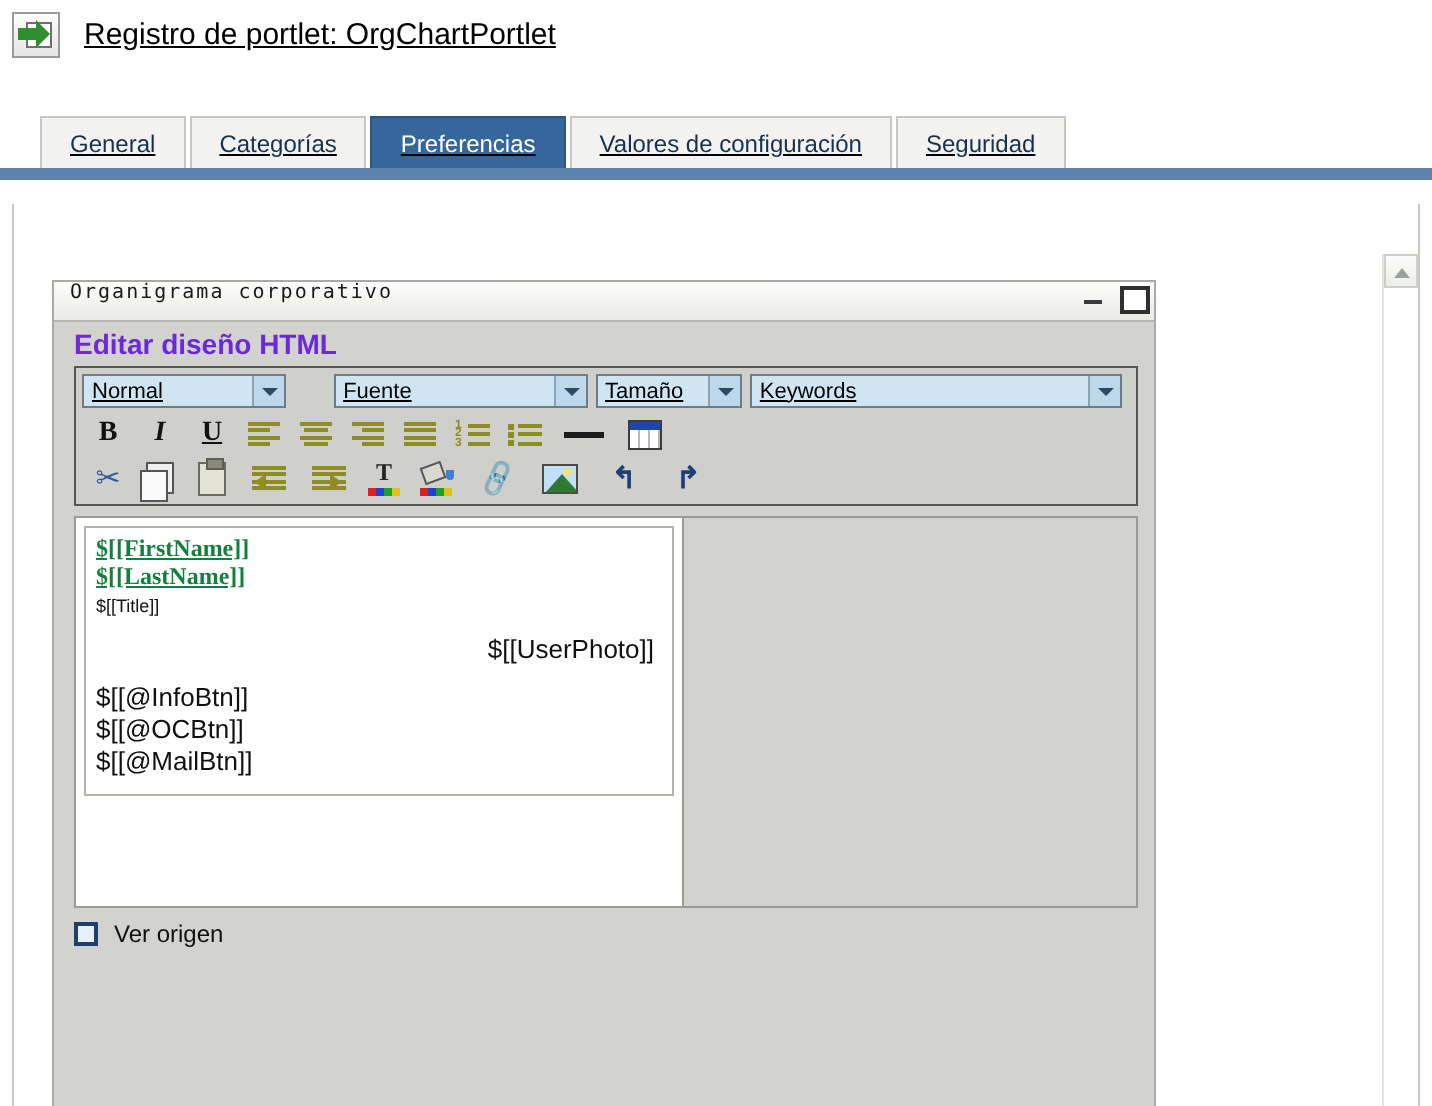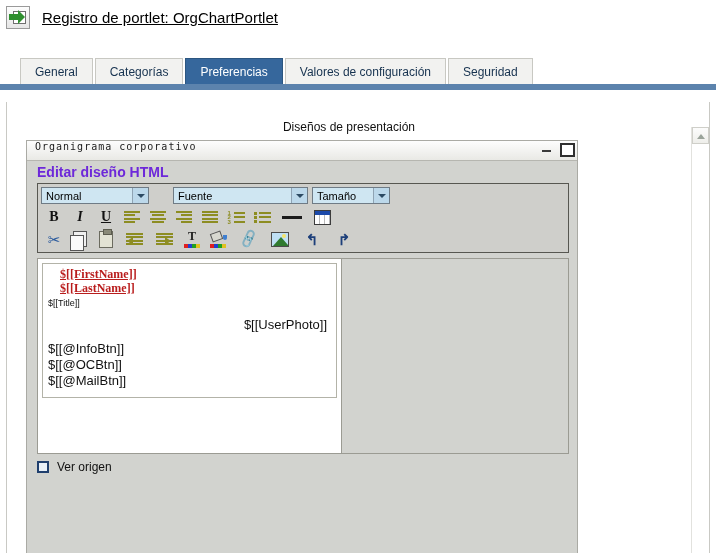--- a/index.html
+++ b/index.html
@@ -61,20 +61,21 @@
     margin-top: 22px;
   }
   .tabstrip {
     display: flex;
     align-items: flex-end;
     padding-left: 20px;
     height: 26px;
     position: absolute;
     bottom: 6px;
     left: 0;
+    text-decoration: underline;
   }
   .tab {
     height: 26px;
     line-height: 26px;
     padding: 0 14px;
     font-size: 12px;
     color: #16324f;
     background: #f2f2f0;
     border: 1px solid #c8c8c2;
     border-bottom: none;
@@ -212,20 +213,21 @@
     margin-right: 4px;
     font-size: 11px;
     color: #000000;
     cursor: pointer;
   }
   .combo .combo-label {
     padding: 0 4px;
     flex: 1 1 auto;
     white-space: nowrap;
     overflow: hidden;
+    text-decoration: underline;
   }
   .combo .combo-arrow {
     width: 16px; height: 15px;
     background: #bcd8ea;
     border-left: 1px solid #8fa3b3;
     position: relative;
     flex: 0 0 auto;
   }
   .combo .combo-arrow:after {
     content: "";
@@ -353,27 +355,26 @@
     padding: 4px 4px 0 4px;
     overflow: hidden;
   }
   .tmpl-table {
     border: 1px solid #b3b3a8;
     padding: 3px 5px 6px 5px;
     height: 135px;
     position: relative;
   }
   .ln-link {
-    color: #b91c1c;
+    color: #15803d;
     font-weight: bold;
     text-decoration: underline;
     font-size: 12px;
     line-height: 14px;
     font-family: "Liberation Serif", serif;
-    margin-left: 12px;
   }
   .ln-title {
     font-size: 9px;
     color: #111111;
     margin-top: 3px;
     font-family: "Liberation Sans", sans-serif;
   }
   .ln-photo {
     text-align: right;
     font-size: 13px;
@@ -422,21 +423,20 @@
     <div class="tab">Categorías</div>
     <div class="tab active">Preferencias</div>
     <div class="tab">Valores de configuración</div>
     <div class="tab">Seguridad</div>
   </div>
   <div class="tab-underline"></div>
 </div>
 
 <div class="content-panel">
 
-  <div class="panel-heading">Diseños de presentación</div>
 
   <div class="vscroll">
     <div class="sb-btn">
       <span class="caret"></span>
     </div>
   </div>
 
   <div class="editor-window">
 
     <div class="win-titlebar">
@@ -455,20 +455,24 @@
           <div class="combo c-normal">
             <span class="combo-label">Normal</span>
             <span class="combo-arrow"></span>
           </div>
           <div class="combo c-fuente">
             <span class="combo-label">Fuente</span>
             <span class="combo-arrow"></span>
           </div>
           <div class="combo c-tamano">
             <span class="combo-label">Tamaño</span>
+            <span class="combo-arrow"></span>
+          </div>
+          <div class="combo c-keywords">
+            <span class="combo-label">Keywords</span>
             <span class="combo-arrow"></span>
           </div>
         </div>
 
         <div class="rte-row icons">
           <div class="tb-btn">
               <span class="gl b">B</span>
             </div>
           <div class="tb-btn">
               <span class="gl i">I</span>

